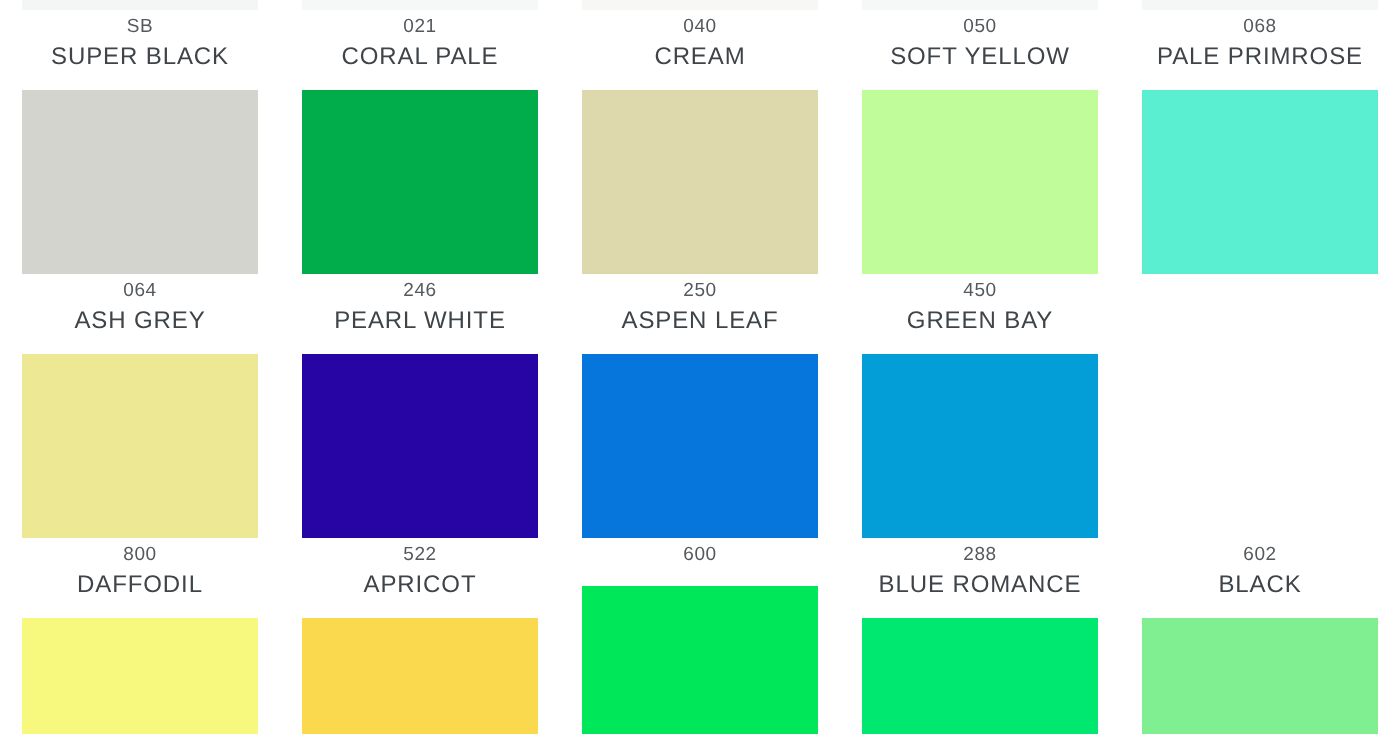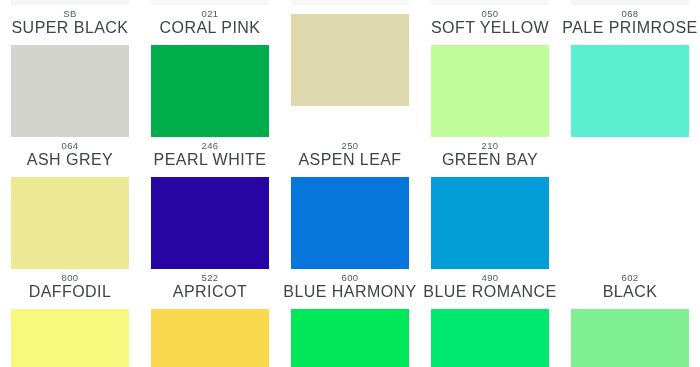--- a/index.html
+++ b/index.html
@@ -66,21 +66,21 @@
     color: #4a4f54;
     padding-top: 2px;
   }
   .code {
     font-size: 9.5px;
     line-height: 13px;
     letter-spacing: 0.3px;
     color: #54595e;
   }
   .name {
-    font-size: 16px;
+    font-size: 12px;
     line-height: 16px;
     letter-spacing: 0.45px;
     color: #3f4448;
     white-space: nowrap;
   }
 
   .swatch-wrap {
     width: 140px;
     display: flex;
     justify-content: center;
@@ -126,27 +126,31 @@
             <div class="code">SB</div>
             <div class="name">SUPER BLACK</div>
           </div>
           <div class="swatch-wrap">
             <div class="swatch" style="background: rgb(210, 212, 205);"></div>
           </div>
         </div>
         <div class="cell">
           <div class="caption">
             <div class="code">021</div>
-            <div class="name">CORAL PINK</div>
+            <div class="name">CORAL PALE</div>
           </div>
           <div class="swatch-wrap">
             <div class="swatch" style="background: rgb(0, 173, 74);"></div>
           </div>
         </div>
         <div class="cell">
+          <div class="caption">
+            <div class="code">040</div>
+            <div class="name">CREAM</div>
+          </div>
           <div class="swatch-wrap">
             <div class="swatch" style="background: rgb(221, 217, 173);"></div>
           </div>
         </div>
         <div class="cell">
           <div class="caption">
             <div class="code">050</div>
             <div class="name">SOFT YELLOW</div>
           </div>
           <div class="swatch-wrap">
@@ -186,21 +190,21 @@
           <div class="caption">
             <div class="code">250</div>
             <div class="name">ASPEN LEAF</div>
           </div>
           <div class="swatch-wrap">
             <div class="swatch" style="background: rgb(6, 117, 220);"></div>
           </div>
         </div>
         <div class="cell">
           <div class="caption">
-            <div class="code">210</div>
+            <div class="code">450</div>
             <div class="name">GREEN BAY</div>
           </div>
           <div class="swatch-wrap">
             <div class="swatch" style="background: rgb(3, 158, 216);"></div>
           </div>
         </div>
       </div>
       <div class="row row-partial">
         <div class="cell">
           <div class="caption">
@@ -216,29 +220,28 @@
             <div class="code">522</div>
             <div class="name">APRICOT</div>
           </div>
           <div class="swatch-wrap">
             <div class="swatch" style="background: rgb(251, 217, 79);"></div>
           </div>
         </div>
         <div class="cell">
           <div class="caption">
             <div class="code">600</div>
-            <div class="name">BLUE HARMONY</div>
           </div>
           <div class="swatch-wrap">
             <div class="swatch" style="background: rgb(0, 232, 90);"></div>
           </div>
         </div>
         <div class="cell">
           <div class="caption">
-            <div class="code">490</div>
+            <div class="code">288</div>
             <div class="name">BLUE ROMANCE</div>
           </div>
           <div class="swatch-wrap">
             <div class="swatch" style="background: rgb(0, 232, 112);"></div>
           </div>
         </div>
         <div class="cell">
           <div class="caption">
             <div class="code">602</div>
             <div class="name">BLACK</div>

